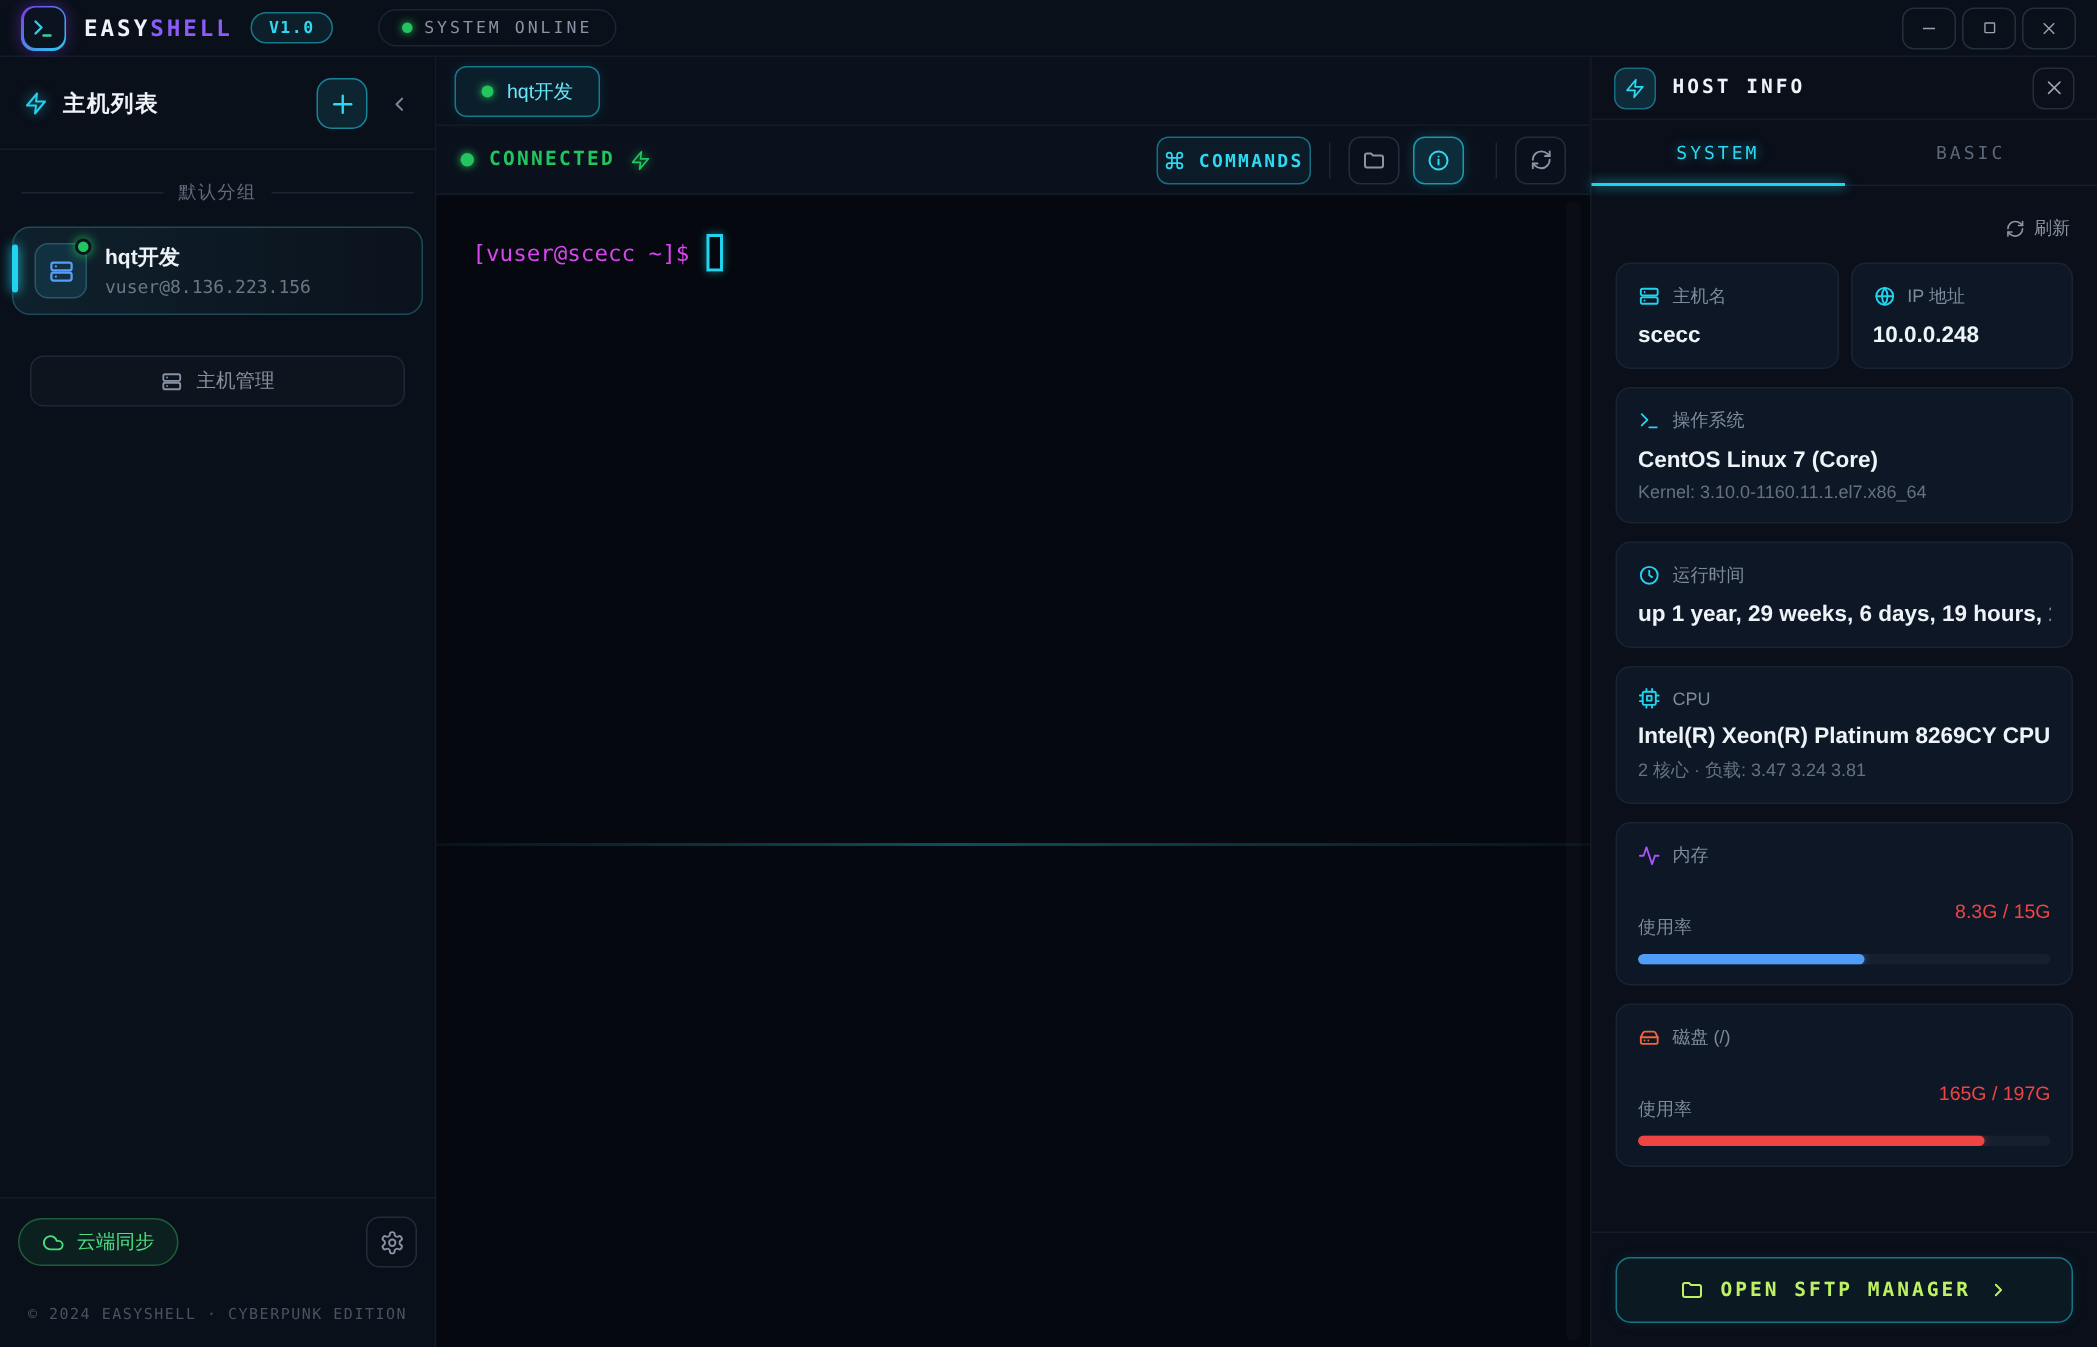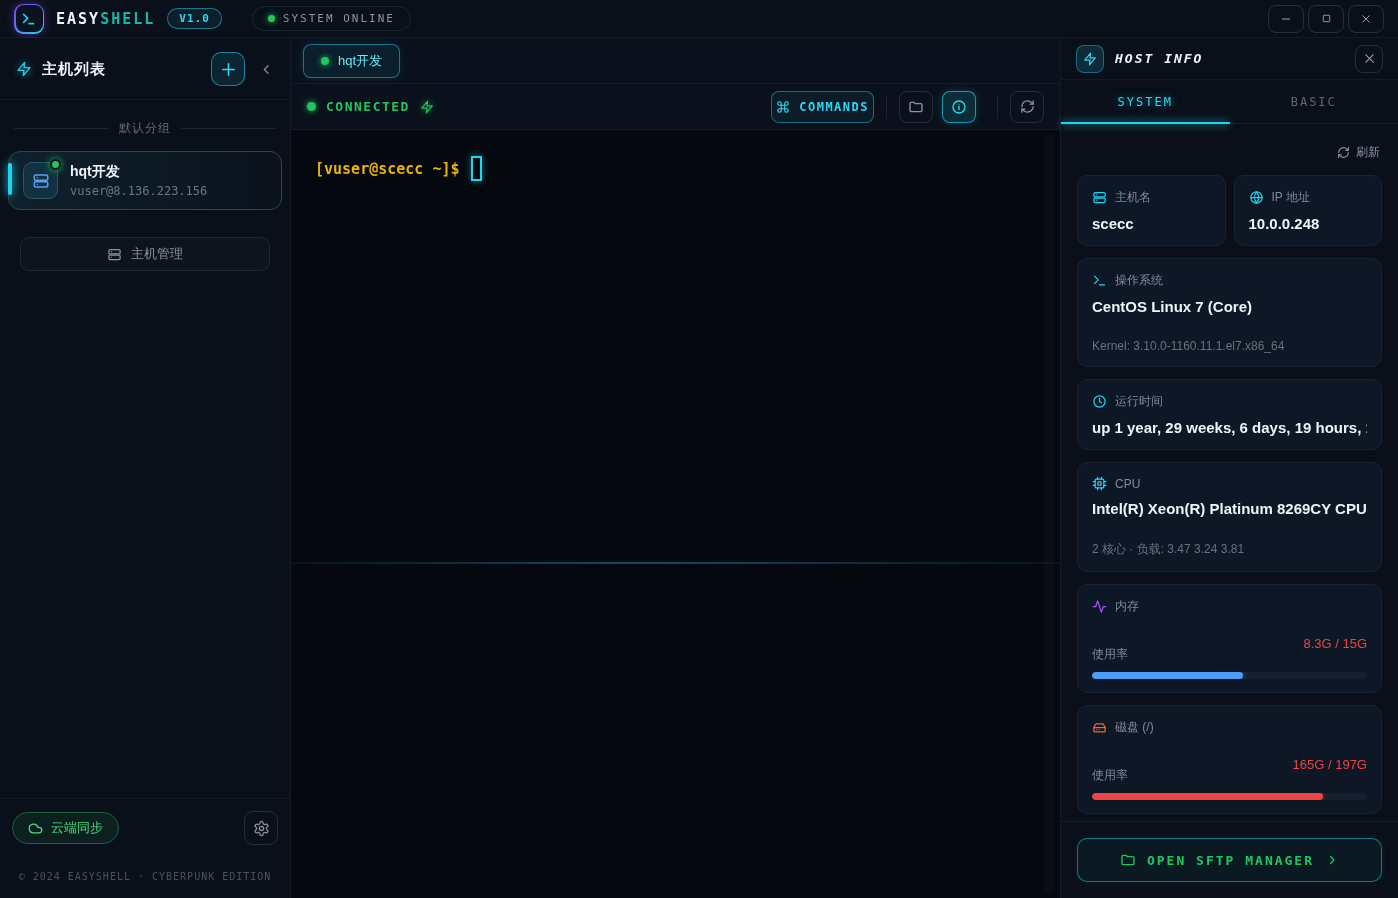--- a/index.html
+++ b/index.html
@@ -20,21 +20,21 @@
   .logo {
     width:30px; height:30px; border-radius:9px; padding:1.5px;
     background:linear-gradient(135deg,#7c3aed,#22d3ee);
     box-shadow:0 0 10px rgba(124,58,237,.45);
   }
   .logo-inner {
     width:100%; height:100%; border-radius:8px; background:#0b1320;
     display:flex; align-items:center; justify-content:center; color:#22d3ee;
   }
   .brand { margin-left:12px; font-family:"DejaVu Sans Mono",monospace; font-weight:bold; font-size:15px; letter-spacing:2px; }
-  .brand .b1 { color:#eef3f8; } .brand .b2 { color:#14b8a6;margin-top:21px; }
+  .brand .b1 { color:#eef3f8; } .brand .b2 { color:#8b5cf6;margin-top:21px; }
   .ver {
     margin-left:12px; padding:3px 11px; border-radius:12px; font-size:11px; font-weight:bold;
     color:#2dd9f0; border:1px solid rgba(34,211,238,.5); background:rgba(34,211,238,.08);
     font-family:"DejaVu Sans Mono",monospace; letter-spacing:1px;
   }
   .sys {
     margin-left:30px; display:flex; align-items:center; gap:8px; padding:5px 15px;
     border:1px solid #1b2533; border-radius:14px; color:#8a94a6;
     font-family:"DejaVu Sans Mono",monospace; font-size:11px; letter-spacing:2px;
   }
@@ -127,32 +127,32 @@
   }
   .vsep { width:1px; height:24px; background:#1b2533; margin:0 12px; }
   .icon-btn {
     width:34px; height:32px; border-radius:8px; cursor:pointer;
     border:1px solid #232e3c; background:transparent; color:#8b96a5;
     display:flex; align-items:center; justify-content:center; margin-right:9px;
   }
   .icon-btn:last-child { margin-right:0; }
   .icon-btn.active { border-color:rgba(34,211,238,.65); background:rgba(34,211,238,.14); color:#2dd9f0; box-shadow:0 0 8px rgba(34,211,238,.2); }
   .terminal { position:relative; flex:1; background:#05090f; padding:26px 0 0 24px; overflow:hidden; }
-  .prompt-line { display:flex; align-items:center; font-size:15px; font-weight:bold; color:#eab308; }
+  .prompt-line { display:flex; align-items:center; font-size:15px; font-weight:normal; color:#d946ef; }
   .cursor { width:11px; height:25px; border:2px solid #22d3ee; margin-left:11px; box-shadow:0 0 6px rgba(34,211,238,.5); }
   .scanline {
     position:absolute; left:0; right:0; top:432px; height:2px;
     background:linear-gradient(90deg, rgba(34,211,238,.05), rgba(34,211,238,.35) 45%, rgba(34,211,238,.05));
     filter:blur(.4px);
   }
   .term-scrollbar { position:absolute; top:4px; bottom:4px; right:6px; width:10px; border-radius:5px; background:rgba(255,255,255,.025); }
 
   
   .rightpanel { width:338px; background:#0a0f19; border-left:1px solid #121c28; display:flex; flex-direction:column; }
-  .rp-header { height:42px; display:flex; align-items:center; gap:11px; padding:0 15px; border-bottom:1px solid #121c28;font-style:italic; }
+  .rp-header { height:42px; display:flex; align-items:center; gap:11px; padding:0 15px; border-bottom:1px solid #121c28; }
   .rp-logo {
     width:28px; height:28px; border-radius:8px; background:#0f2a38; border:1px solid rgba(34,211,238,.4);
     display:flex; align-items:center; justify-content:center; color:#2dd9f0;
   }
   .rp-title { font-size:13px; font-weight:bold; letter-spacing:2px; color:#eef3f8; }
   .rp-close {
     margin-left:auto; width:28px; height:28px; border-radius:8px; border:1px solid #232e3c; background:transparent;
     color:#97a1b0; display:flex; align-items:center; justify-content:center; cursor:pointer;
   }
   .rp-tabs { display:flex; height:44px; border-bottom:1px solid #141e2a; }
@@ -167,34 +167,34 @@
   .refresh-row { display:flex; justify-content:flex-end; align-items:center; gap:6px; color:#8a94a4; font-size:12px; margin:6px 2px 14px 0; cursor:pointer; }
   .card {
     background:#0d1726; border:1px solid #182434; border-radius:10px; padding:13px 14px; margin-bottom:12px;
   }
   .card-grid { display:flex; gap:8px; }
   .card-grid .card { flex:1; min-width:0; }
   .card-label { display:flex; align-items:center; gap:8px; font-size:12px; color:#7e8a9b; margin-bottom:9px; }
   .card-label svg { flex:none; }
   .ic-cyan { color:#22d3ee; } .ic-purple { color:#a855f7; } .ic-orange { color:#f0653a; }
   .card-value { font-size:15px; font-weight:bold; color:#eef3f8; white-space:nowrap; overflow:hidden; }
-  .card-detail { margin-top:24px; font-size:12px; color:#66727f; white-space:nowrap; overflow:hidden; }
+  .card-detail { margin-top:6px; font-size:12px; color:#66727f; white-space:nowrap; overflow:hidden; }
   .usage-row { display:flex; align-items:center; justify-content:space-between; margin-bottom:9px; }
   .usage-label { font-size:12px; color:#7e8a9b;margin-top:22px; }
   .usage-value { font-size:13px; font-weight:normal; color:#ef4444; }
   .bar-track { height:7px; border-radius:4px; background:#161f2d; overflow:hidden; }
   .bar-fill { height:100%; border-radius:4px; }
   .bar-fill.mem { background:#4f9cf9; box-shadow:0 0 6px rgba(79,156,249,.5); }
   .bar-fill.disk { background:#ef4444; box-shadow:0 0 6px rgba(239,68,68,.5); }
   .rp-footer { border-top:1px solid #141e2a; padding:16px; }
   .sftp-btn {
     width:100%; height:44px; border-radius:10px; cursor:pointer;
     border:1px solid rgba(34,211,238,.5); background:rgba(34,211,238,.05);
     display:flex; align-items:center; justify-content:center; gap:11px;
-    color:#22c55e; font-family:"DejaVu Sans Mono",monospace; font-size:13px; font-weight:bold; letter-spacing:2px;
+    color:#bef264; font-family:"DejaVu Sans Mono",monospace; font-size:13px; font-weight:bold; letter-spacing:2px;
     box-shadow:0 0 10px rgba(34,211,238,.08);
   }
 </style>
 </head>
 <body>
 
 <div class="app">
 
   <header class="titlebar">
     <div class="logo">

